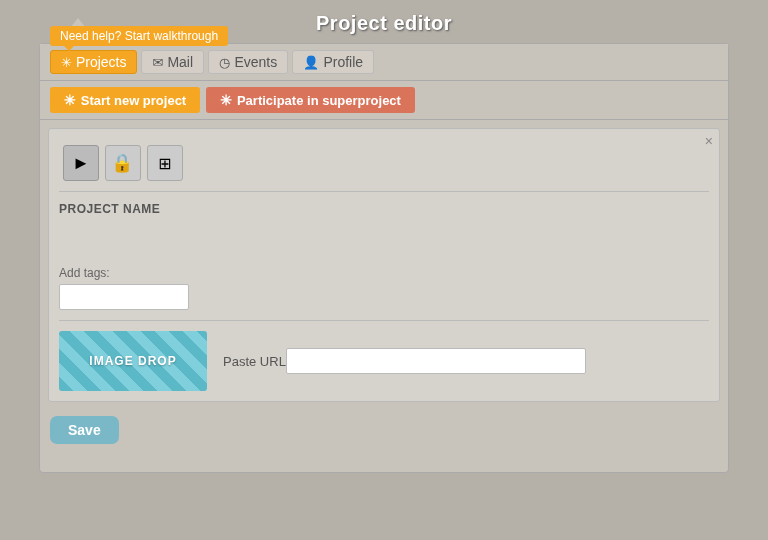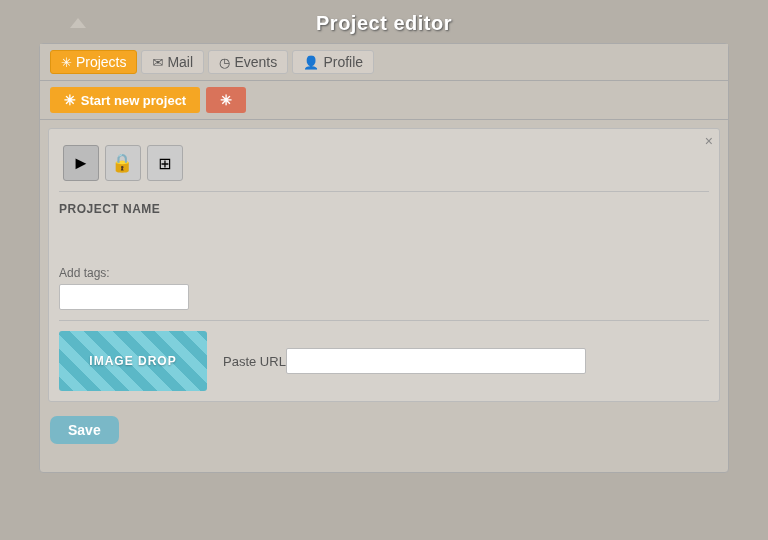--- a/index.html
+++ b/index.html
@@ -276,20 +276,21 @@
 </head>
 <body>
 
 <div class="outer-container">
   <div class="page-title">Project editor</div>
 
   <div class="main-panel">
 
     <div class="tooltip-arrow"></div>
 
+    <div class="help-bubble">Need help? Start walkthrough</div>
 
     <div class="nav-bar">
       <div class="nav-item active">
         <span class="nav-icon">✳</span>
         <span>Projects</span>
       </div>
       <div class="nav-item">
         <span class="nav-icon">✉</span>
         <span>Mail</span>
       </div>
@@ -303,20 +304,21 @@
       </div>
     </div>
 
     <div class="action-bar">
       <button class="action-btn orange">
         <span class="snowflake">✳</span>
         <span>Start new project</span>
       </button>
       <button class="action-btn coral">
         <span class="snowflake">✳</span>
+        <span>Participate in superproject</span>
       </button>
     </div>
 
     <div class="content-area">
       <button class="close-btn">×</button>
 
       
       <div class="icon-row">
         <div class="icon-btn active">
           <span>►</span>

